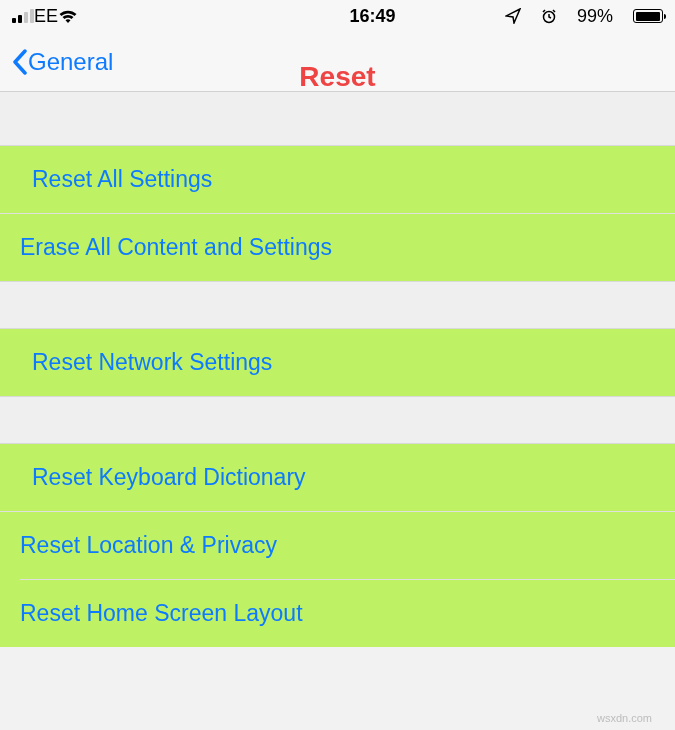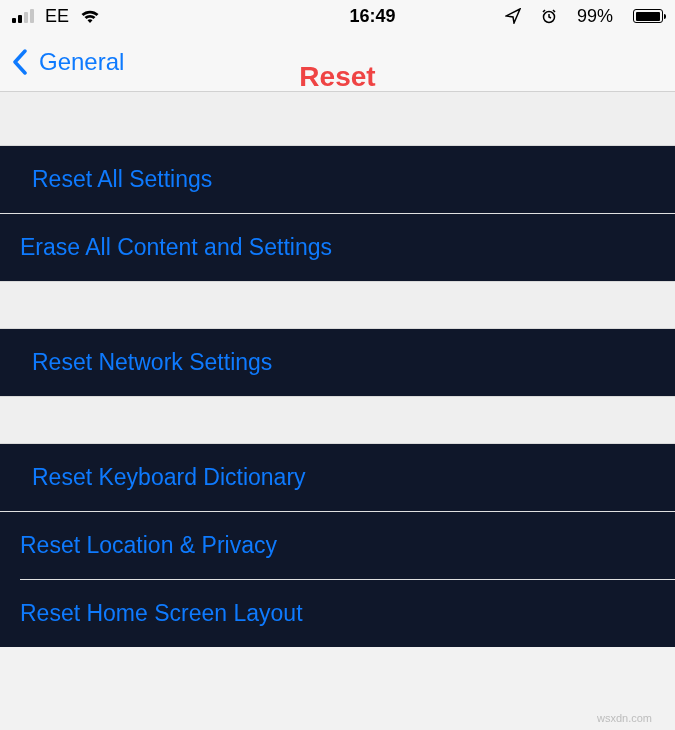--- a/index.html
+++ b/index.html
@@ -21,21 +21,21 @@
       justify-content: space-between;
       padding: 0 12px;
       background: #f7f7f7;
       font-size: 18px;
       font-weight: 500;
       color: #000;
     }
     .status-left {
       display: flex;
       align-items: center;
-      gap: 11px;
+      gap: 0;
     }
     .signal-bars {
       display: flex;
       align-items: flex-end;
       gap: 2px;
       height: 14px;
     }
     .signal-bars span {
       width: 4px;
       background: #c7c7c7;
@@ -88,21 +88,21 @@
       display: flex;
       align-items: center;
       position: relative;
       padding: 0 12px;
     }
     .back-button {
       display: flex;
       align-items: center;
       color: #0e7afe;
       font-size: 24px;
-      gap: 11px;
+      gap: 0;
       cursor: pointer;
       justify-content: center;
     }
     .chevron-left {
       width: 16px;
       height: 26px;
     }
     .nav-title {
       position: absolute;
       left: 50%;
@@ -117,21 +117,21 @@
       background: #efefef;
       border-bottom: 1px solid #d9d9d9;
     }
     .section-gap-short {
       height: 48px;
       background: #efefef;
       border-top: 1px solid #d9d9d9;
       border-bottom: 1px solid #d9d9d9;
     }
     .list {
-      background: #0f172a;
+      background: #bef264;
     }
     .list-item {
       padding: 20px 32px;
       font-size: 23px;
       color: #0e7afe;
       cursor: pointer;
       border-bottom: 1px solid #e0e0e0;
     }
     .list-item:last-child {
       border-bottom: none;

